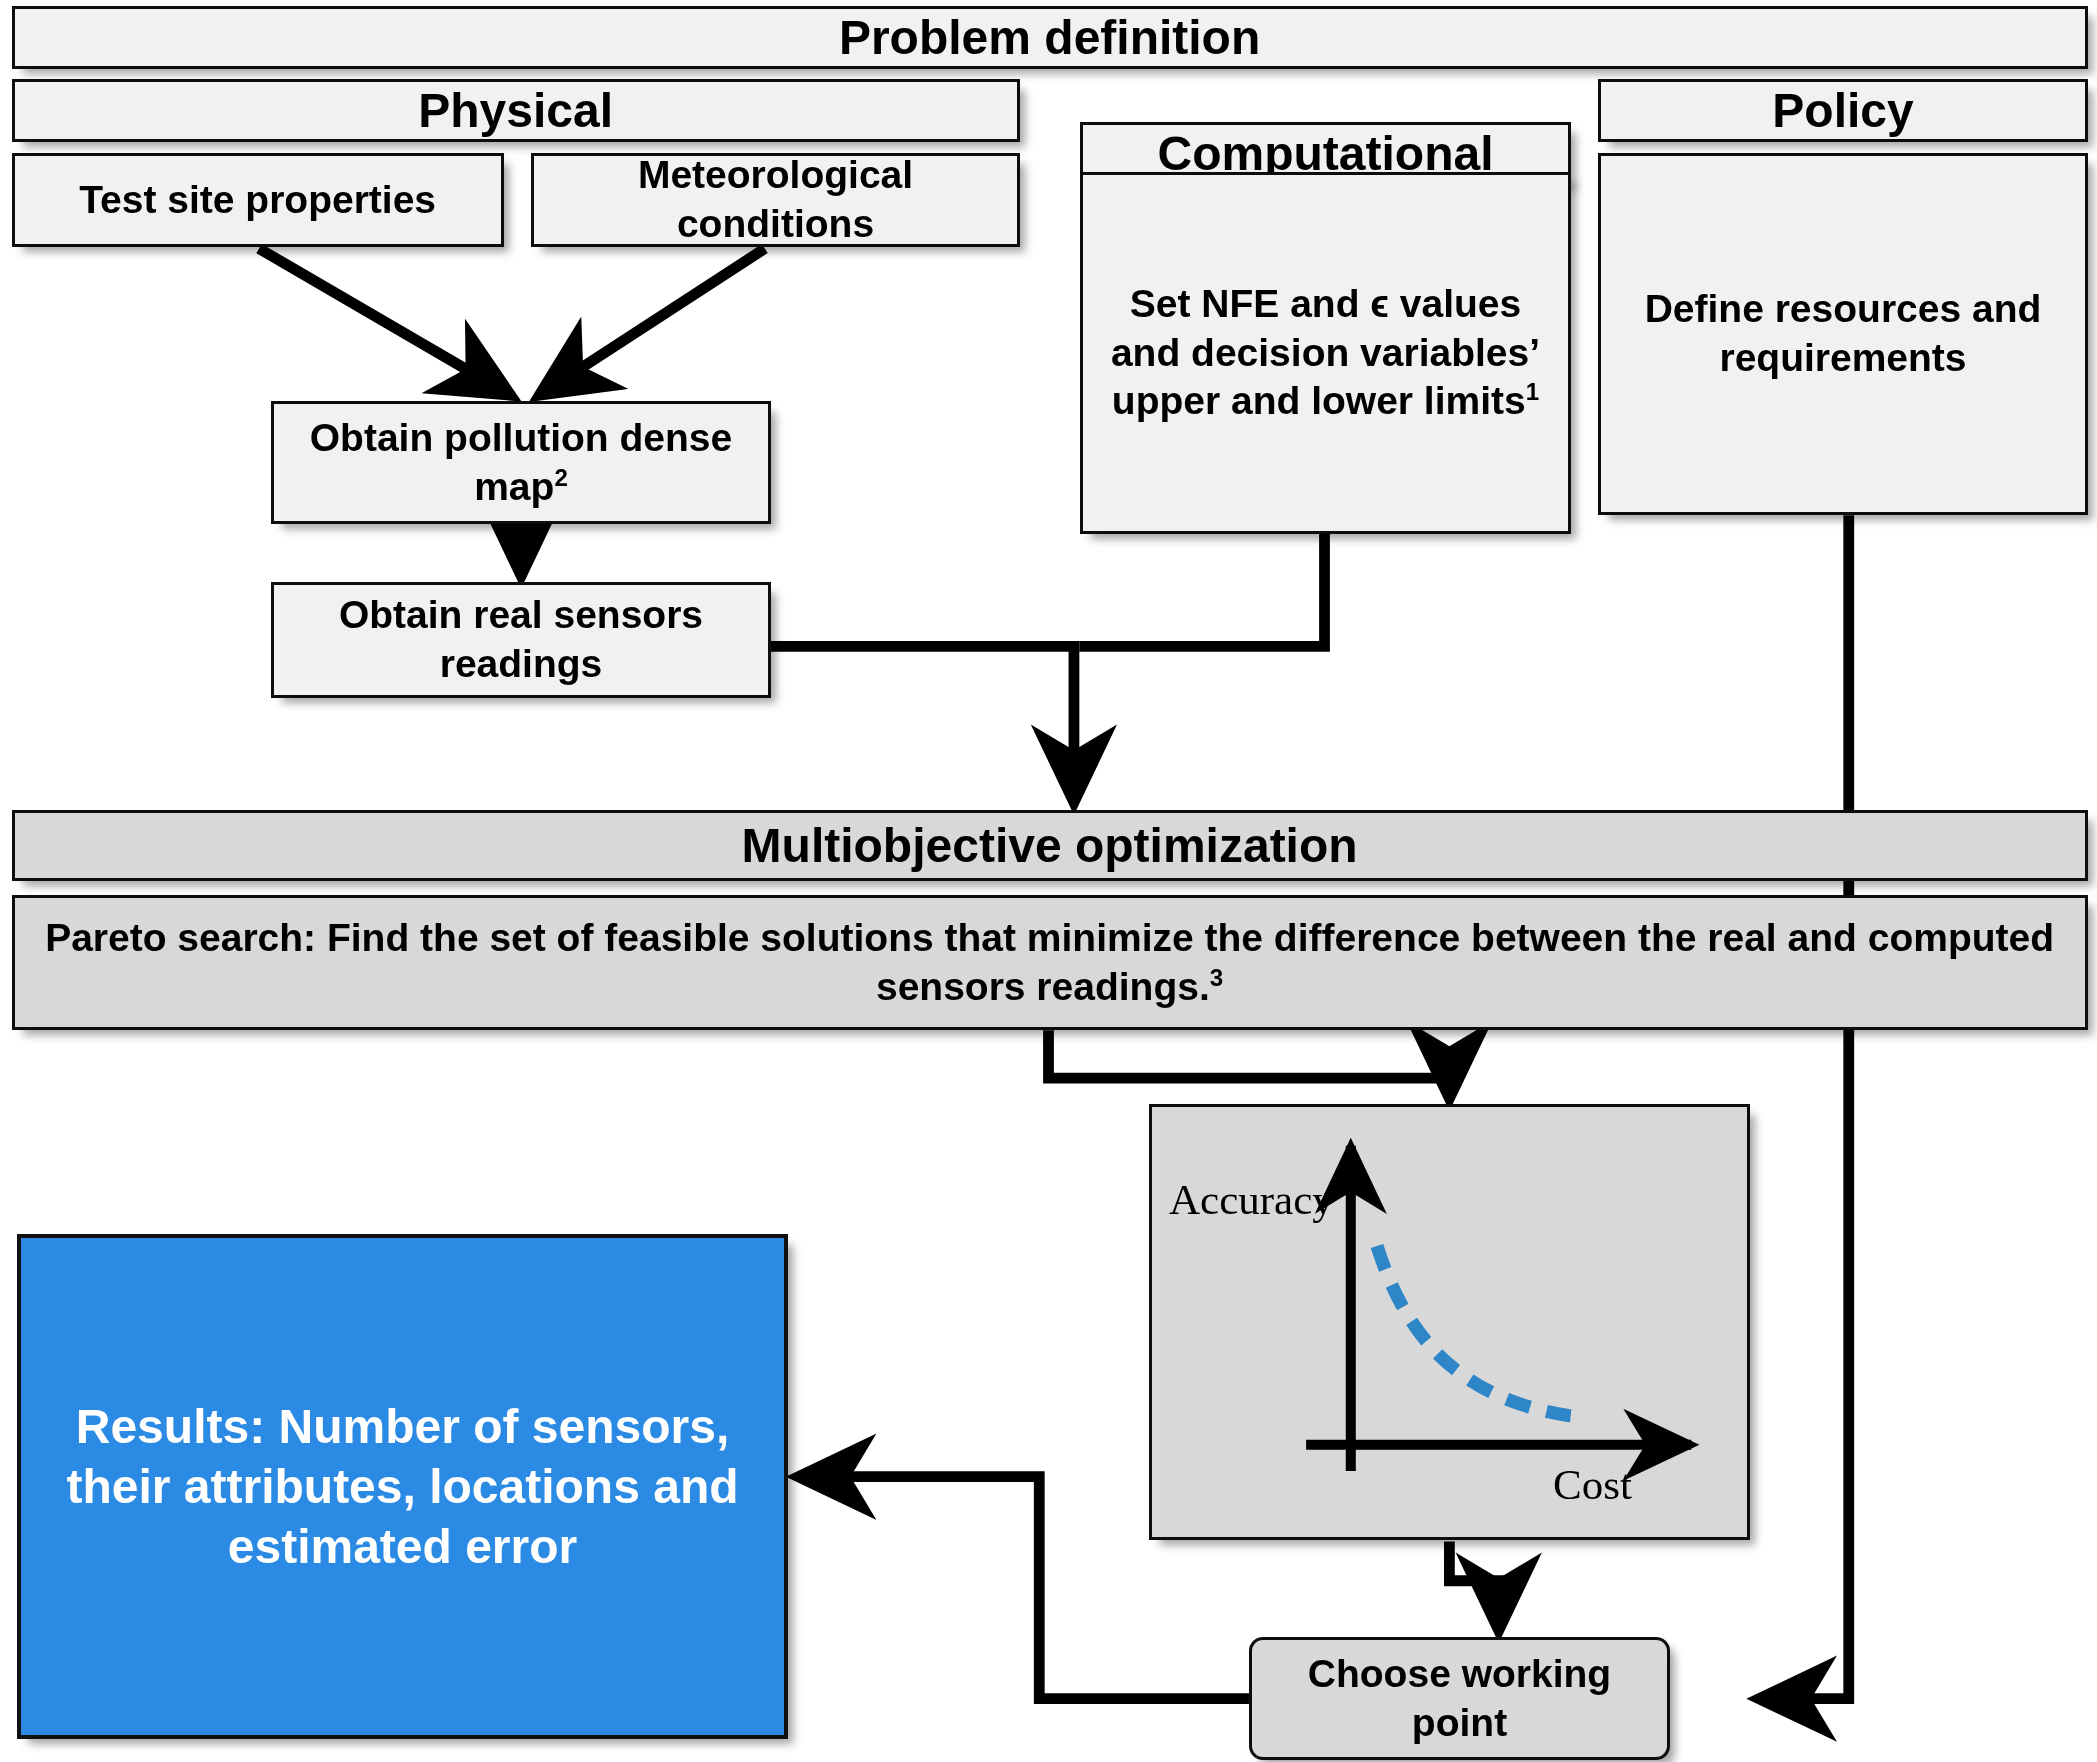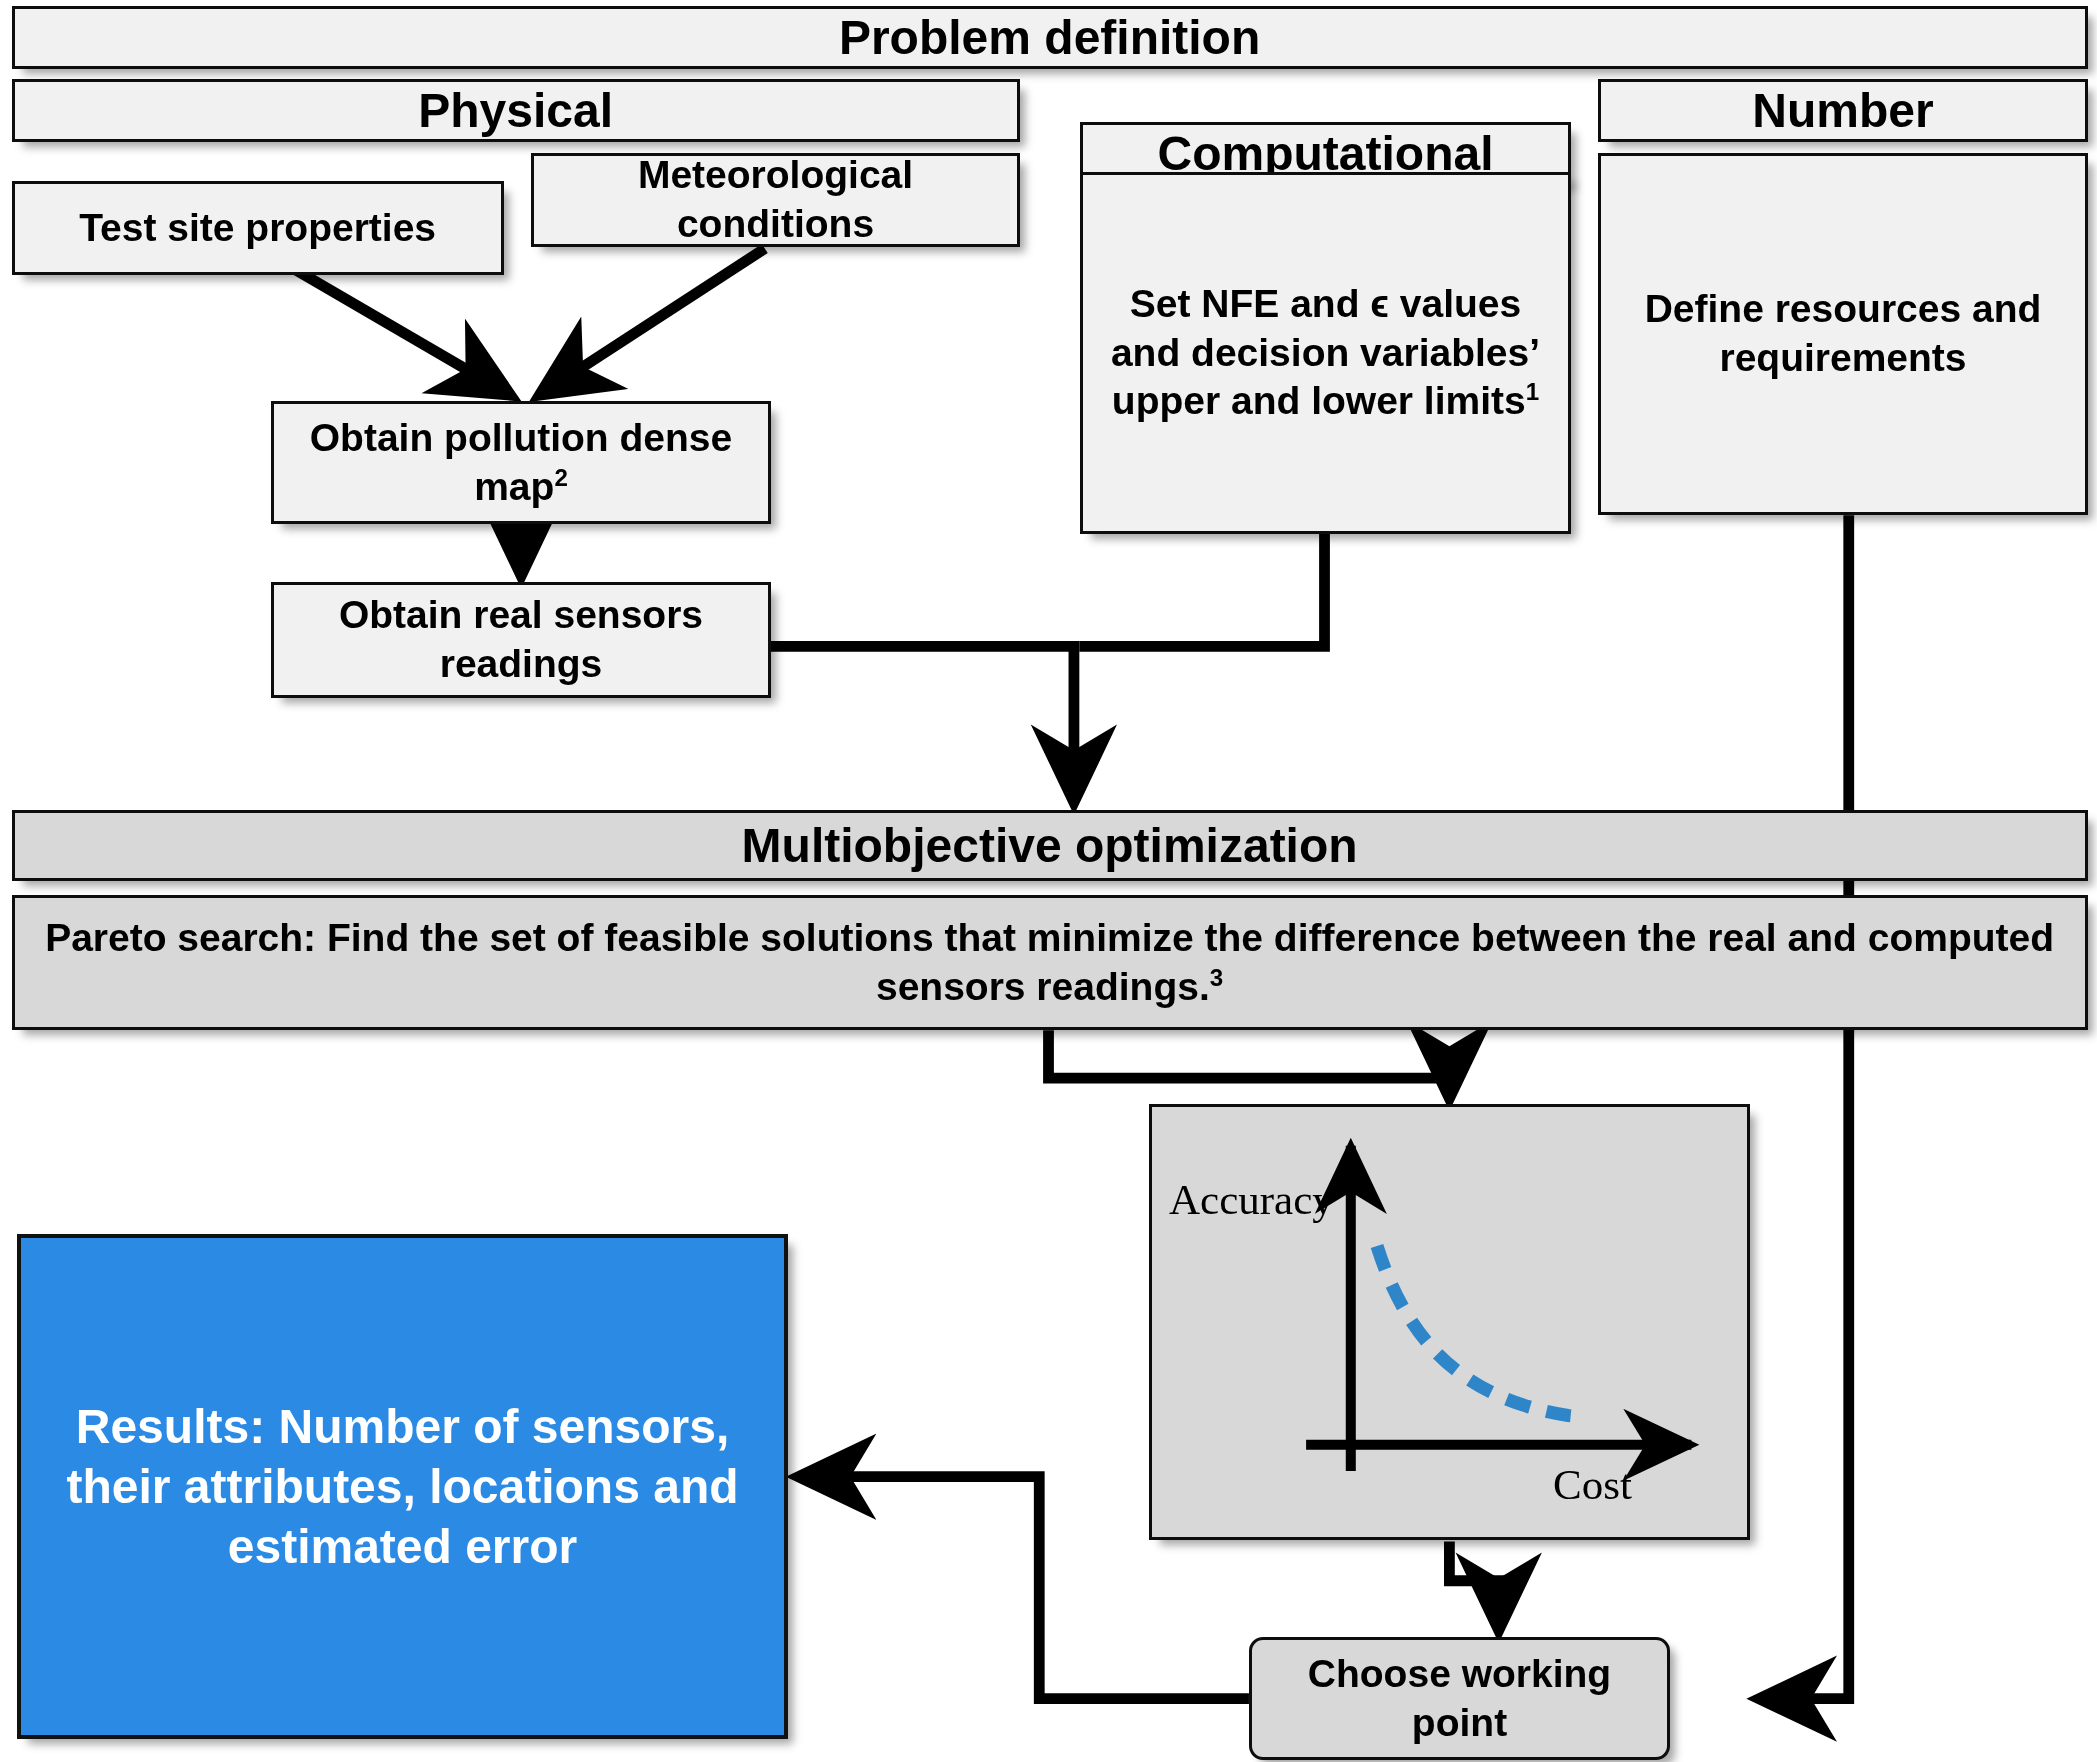--- a/index.html
+++ b/index.html
@@ -36,21 +36,21 @@
     border:4.6px solid #111111;
   }
   .box .txt{display:block;padding:0 10.8px;}
 
   
   #problem-definition{left:11.6px;  top:6.2px;    width:2076px; height:63px;  font-size:48px;}
   #physical       {left:11.6px;  top:79px;  width:1008px; height:63px;  font-size:48px;}
   #computational  {left:1080px;top:79px;  width:491px;  height:63px;  font-size:48px;margin-top:43px;}
   #policy         {left:1598px;top:79px;  width:490px;  height:63px;  font-size:48px;}
 
-  #test-site      {left:11.6px;  top:153px;  width:492px;  height:94px; font-size:39px;margin-top:28px;}
+  #test-site      {left:11.6px;  top:153px;  width:492px;  height:94px; font-size:39px;}
   #meteorological {left:531px; top:153px;  width:489px;  height:94px; font-size:39px;}
   #set-nfe        {left:1080px;top:153px;  width:491px;  height:362px; font-size:39px;margin-top:19px;}
   #define-res     {left:1598px;top:153px;  width:490px;  height:362px; font-size:39px;}
 
   #pollution-map  {left:271px; top:401px;  width:500px;  height:123px; font-size:39px;}
   #real-sensors   {left:271px; top:582px;  width:500px;  height:116px; font-size:39px;}
 
   #multiobjective {left:11.6px;  top:810px; width:2076px; height:71px;  font-size:48px;}
   #pareto-search  {left:11.6px;  top:895px; width:2076px; height:135px; font-size:39px;}
 
@@ -128,21 +128,21 @@
 
   <div class="box" id="physical">
     <span class="txt">Physical</span>
   </div>
 
   <div class="box" id="computational">
     <span class="txt">Computational</span>
   </div>
 
   <div class="box" id="policy">
-    <span class="txt">Number</span>
+    <span class="txt">Policy</span>
   </div>
 
   <div class="box" id="test-site">
     <span class="txt">Test site properties</span>
   </div>
 
   <div class="box" id="meteorological">
     <span class="txt">Meteorological conditions</span>
   </div>
 

